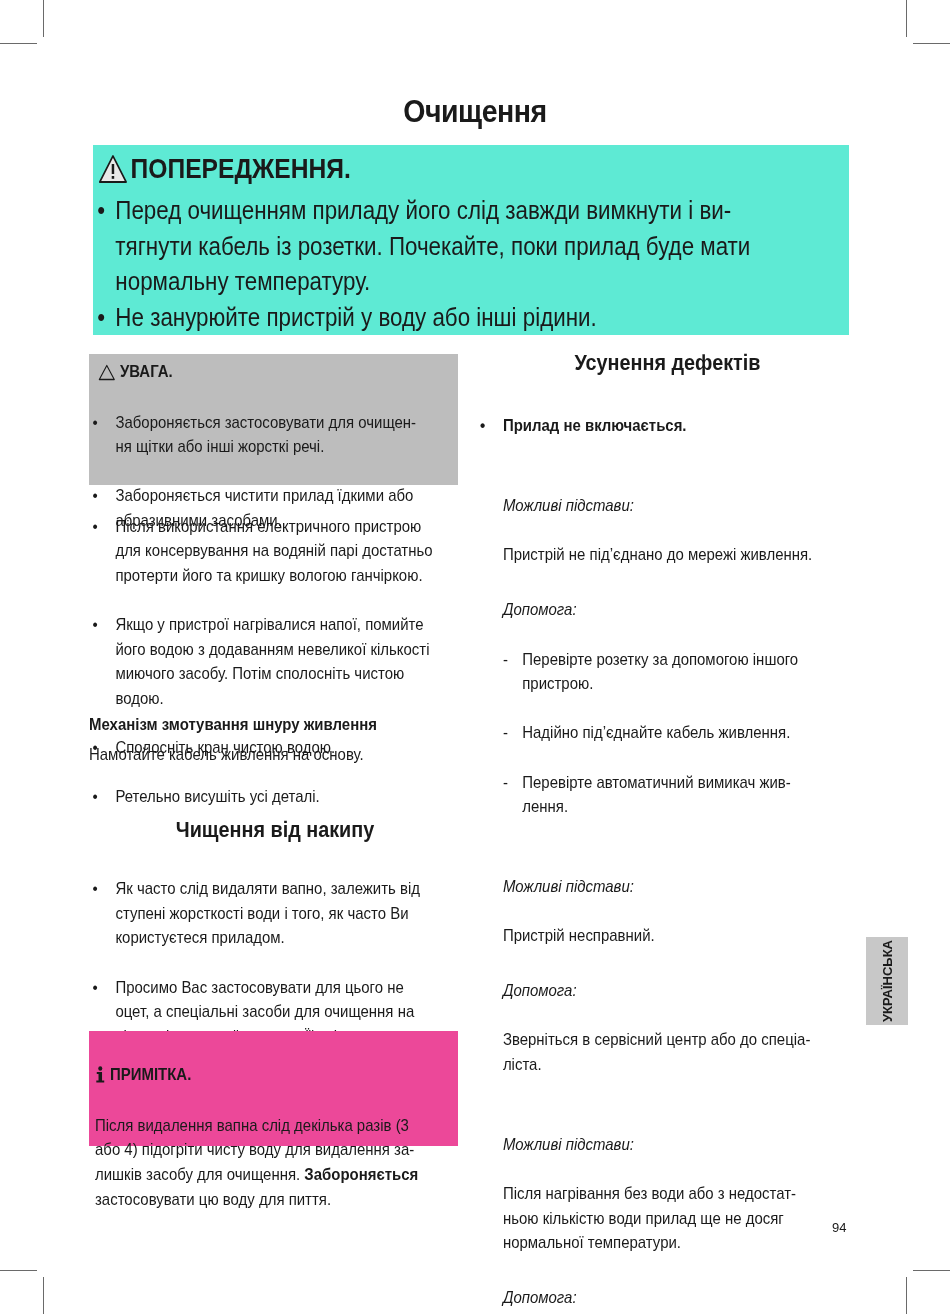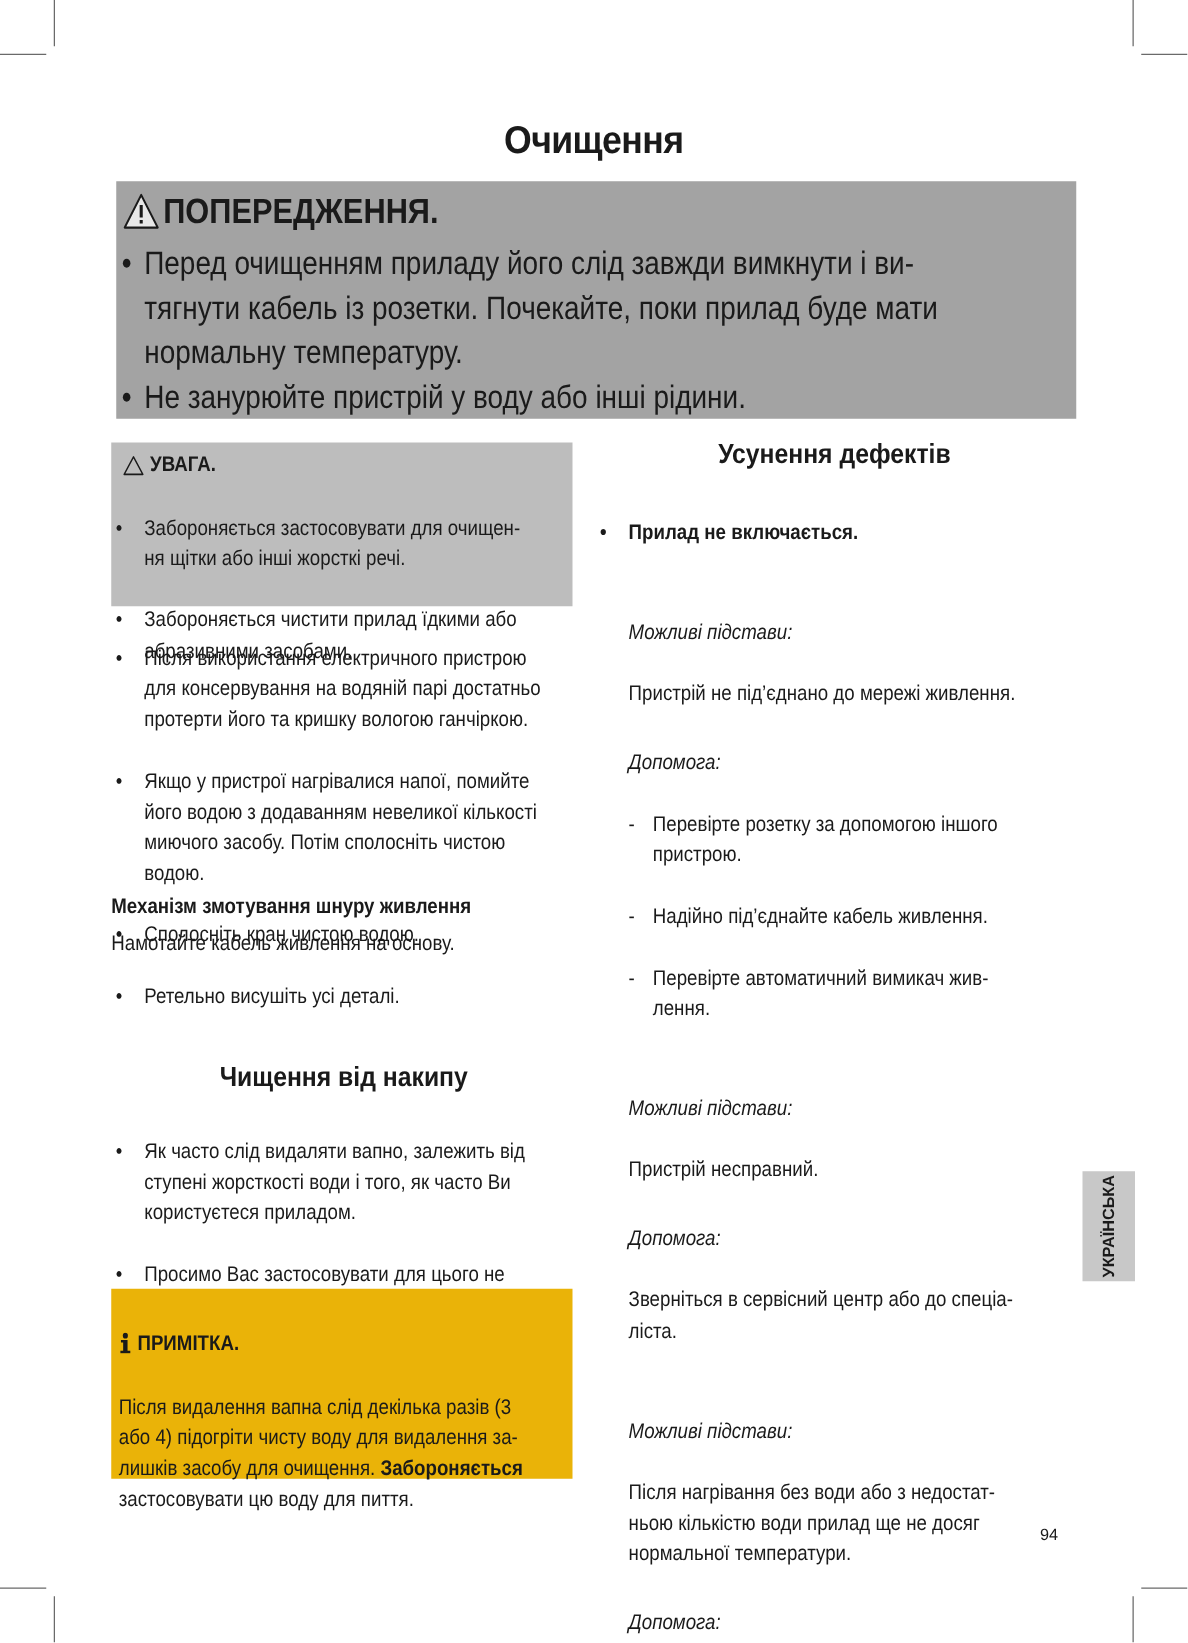--- a/index.html
+++ b/index.html
@@ -1,21 +1,21 @@
 <!DOCTYPE html>
 <html><head>
 <meta charset="utf-8">
 <style>
   html, body { margin: 0; padding: 0; background: #ffffff; }
   body { width: 950px; height: 1314px; position: relative; overflow: hidden;
          font-family: "Liberation Sans", "DejaVu Sans", sans-serif; color: #1a1a1a; }
   .crop { position: absolute; background: #6a6a6a; }
   .page-title { position: absolute; top: 94px; left: 0; width: 950px; text-align: center;
                 font-size: 31px; font-weight: bold; letter-spacing: -0.5px; transform: scaleX(0.92); }
-  .warn-box { position: absolute; left: 93px; top: 145px; width: 756px; height: 190px; background: #a3a3a3; padding-left: 12px; }
+  .warn-box { position: absolute; left: 93px; top: 145px; width: 756px; height: 190px; background: #5eead4; }
   .warn-title { position: absolute; left: 5px; top: 8px; font-size: 28px; font-weight: bold; display: flex; align-items: center;
                 transform: scaleX(0.88); transform-origin: left center; white-space: nowrap; }
   .warn-title svg { margin-right: 3px; }
   .warn-list { position: absolute; left: 0; top: 48px; width: 756px; }
   .warn-item { position: relative; padding-left: 26px; font-size: 26px; line-height: 35.5px;
                transform: scaleX(0.86); transform-origin: left top; width: 870px; white-space: pre-line; }
   .warn-item .bullet { position: absolute; left: 5px; top: 0; }
 
   .col { position: absolute; font-size: 17px; line-height: 24.6px; }
   .col-left { left: 89px; width: 372px; }
@@ -26,21 +26,21 @@
   .caution-title { position: absolute; left: 9px; top: 8px; font-weight: bold; font-size: 17px; display: flex; align-items: center;
                    transform: scaleX(0.88); transform-origin: left center; white-space: nowrap; }
   .caution-title svg { margin-right: 5px; }
   .blist { position: relative; }
   .bitem { position: relative; padding-left: 30px; }
   .bitem .bullet { position: absolute; left: 4px; top: 0; }
 
   .subhead { font-weight: bold; }
   .sec-head { font-size: 22px; font-weight: bold; text-align: center; transform: scaleX(0.9); }
 
-  .note-box { position: absolute; left: 89px; top: 1031px; width: 369px; height: 152px; background: #eab308; }
+  .note-box { position: absolute; left: 89px; top: 1031px; width: 369px; height: 115px; background: #ec4899; }
   .note-title { font-weight: bold; display: flex; align-items: center; }
   .ital { font-style: italic; }
   .ditem { position: relative; padding-left: 22px; }
   .ditem .dash { position: absolute; left: 0; top: 0; }
   .lang-tab { position: absolute; left: 866px; top: 937px; width: 42px; height: 88px; background: #c8c8c8; }
   .lang-tab span { position: absolute; left: 50%; top: 50%; transform: translate(-50%, -50%) rotate(-90deg);
                    font-weight: bold; font-size: 13px; white-space: nowrap; }
   .page-num { position: absolute; left: 832px; top: 1220px; font-size: 13px; }
 </style>
 </head>
@@ -103,21 +103,21 @@
     <div class="bitem"><span class="bullet">•</span><span>Сполосніть кран чистою водою.</span></div>
     <div class="bitem"><span class="bullet">•</span><span>Ретельно висушіть усі деталі.</span></div>
   </div>
 </div>
 
 <div class="col col-left" style="top:713px;">
   <div class="sq subhead">Механізм змотування шнуру живлення</div>
   <div class="sq" style="margin-top:5px;">Намотайте кабель живлення на основу.</div>
 </div>
 
-<div class="col col-left" style="top:818px;margin-top:32px;">
+<div class="col col-left" style="top:818px;">
   <div class="sec-head">Чищення від накипу</div>
   <div class="sq blist" style="margin-top:10px;">
     <div class="bitem"><span class="bullet">•</span><span>Як часто слід видаляти вапно, залежить від
 ступені жорсткості води і того, як часто Ви
 користуєтеся приладом.</span></div>
     <div class="bitem"><span class="bullet">•</span><span>Просимо Вас застосовувати для цього не
 оцет, а спеціальні засоби для очищення на
 підставі лимонної кислоти. Її слід дозувати за
 інструкцією.</span></div>
   </div>

